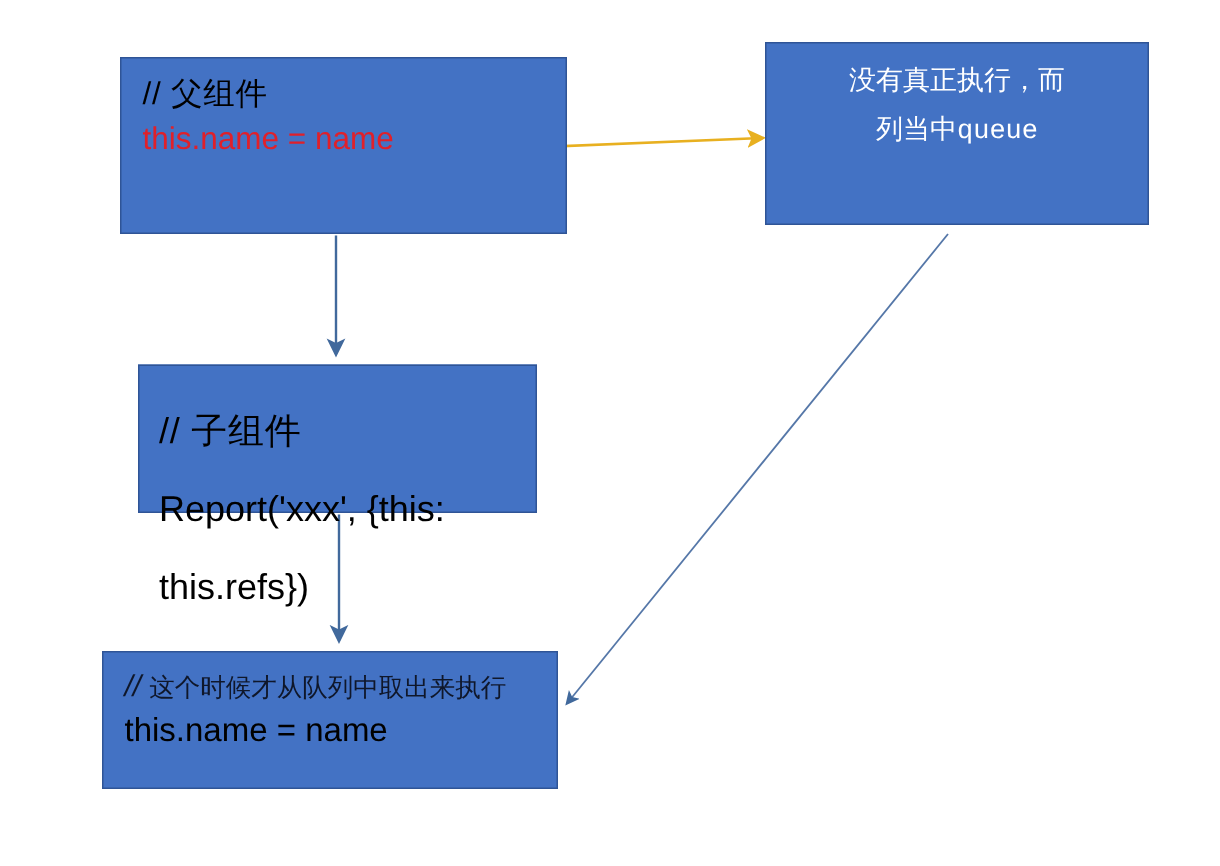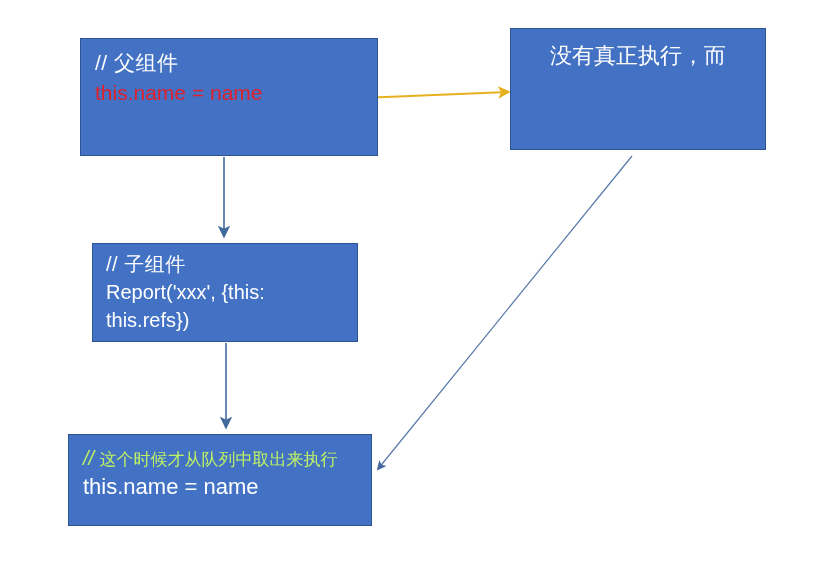--- a/index.html
+++ b/index.html
@@ -36,76 +36,77 @@
     top: 38px;
     width: 298px;
     height: 118px;
     padding: 9px 0 0 14px;
   }
   .code-line {
     font-family: "Liberation Sans", sans-serif;
     font-size: 21px;
     line-height: 30px;
     white-space: nowrap;
-    color: #ffffff;
+    color: #000000;
   }
   .code-line.comment-cn {
     letter-spacing: 0.5px;
   }
   .code-line.highlight {
     color: #e0202a;
   }
   
   #box-child {
     left: 92px;
     top: 243px;
     width: 266px;
     height: 99px;
     padding: 6px 0 0 13px;
   }
   #box-child .code-line {
-    font-size: 20px;
+    font-size: 24px;
     line-height: 28px;
+    margin-top: 24px;
   }
   
   #box-exec {
     left: 68px;
     top: 434px;
     width: 304px;
     height: 92px;
     padding: 11px 0 0 14px;
   }
   #box-exec .small-cn {
     font-family: "DejaVu Serif", "Liberation Serif", serif;
     font-size: 17px;
     line-height: 24px;
     white-space: nowrap;
-    color: #bef264;
+    color: #0f172a;
   }
   #box-exec .small-cn .slashes {
     font-family: "Liberation Sans", sans-serif;
     font-size: 20px;
     font-style: italic;
   }
   #box-exec .code-line {
     font-size: 22px;
     line-height: 32px;
   }
   
   #box-note {
     left: 510px;
     top: 28px;
     width: 256px;
     height: 122px;
     padding: 10px 8px 0 8px;
     text-align: center;
   }
   #box-note .note-line {
-    font-family: Liberation Serif, serif;
-    font-size: 22px;
+    font-family: Liberation Mono, monospace;
+    font-size: 18px;
     line-height: 33px;
     color: #ffffff;
     white-space: nowrap;
   }
 </style>
 </head>
 <body>
 
 <div id="canvas">
 
@@ -142,15 +143,16 @@
     <div class="code-line">this.refs})</div>
   </div>
 
   <div class="box" id="box-exec">
     <div class="small-cn"><span class="slashes">//</span> <span>这个时候才从队列中取出来执行</span></div>
     <div class="code-line">this.name = name</div>
   </div>
 
   <div class="box" id="box-note">
     <div class="note-line">没有真正执行，而</div>
+    <div class="note-line">列当中queue</div>
   </div>
 
 </div>
 
 </body></html>

